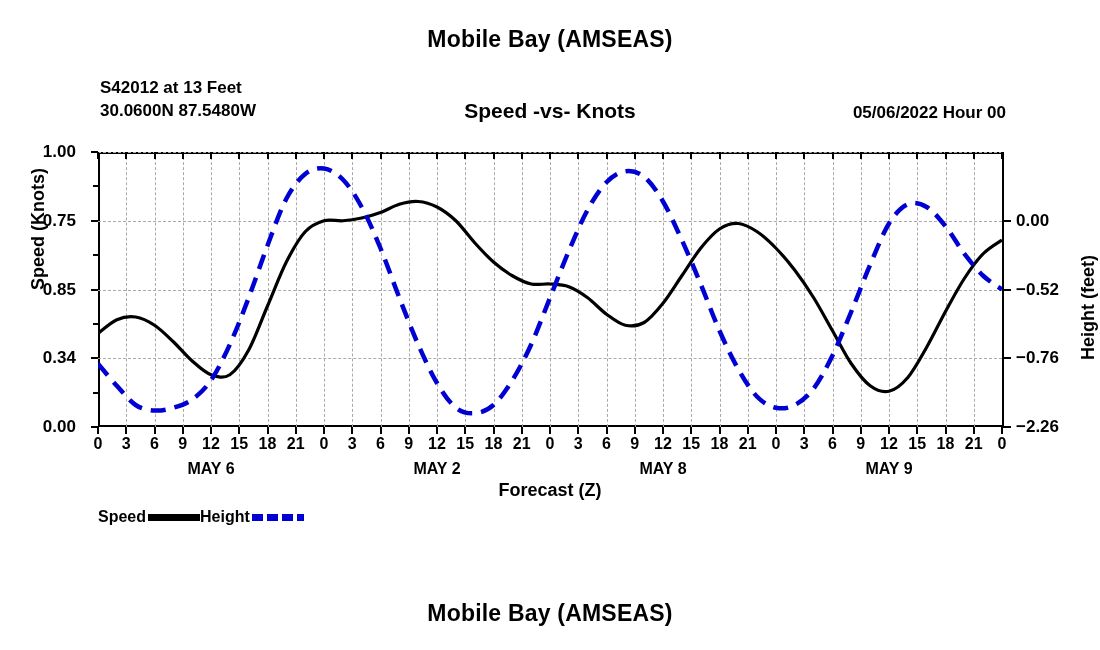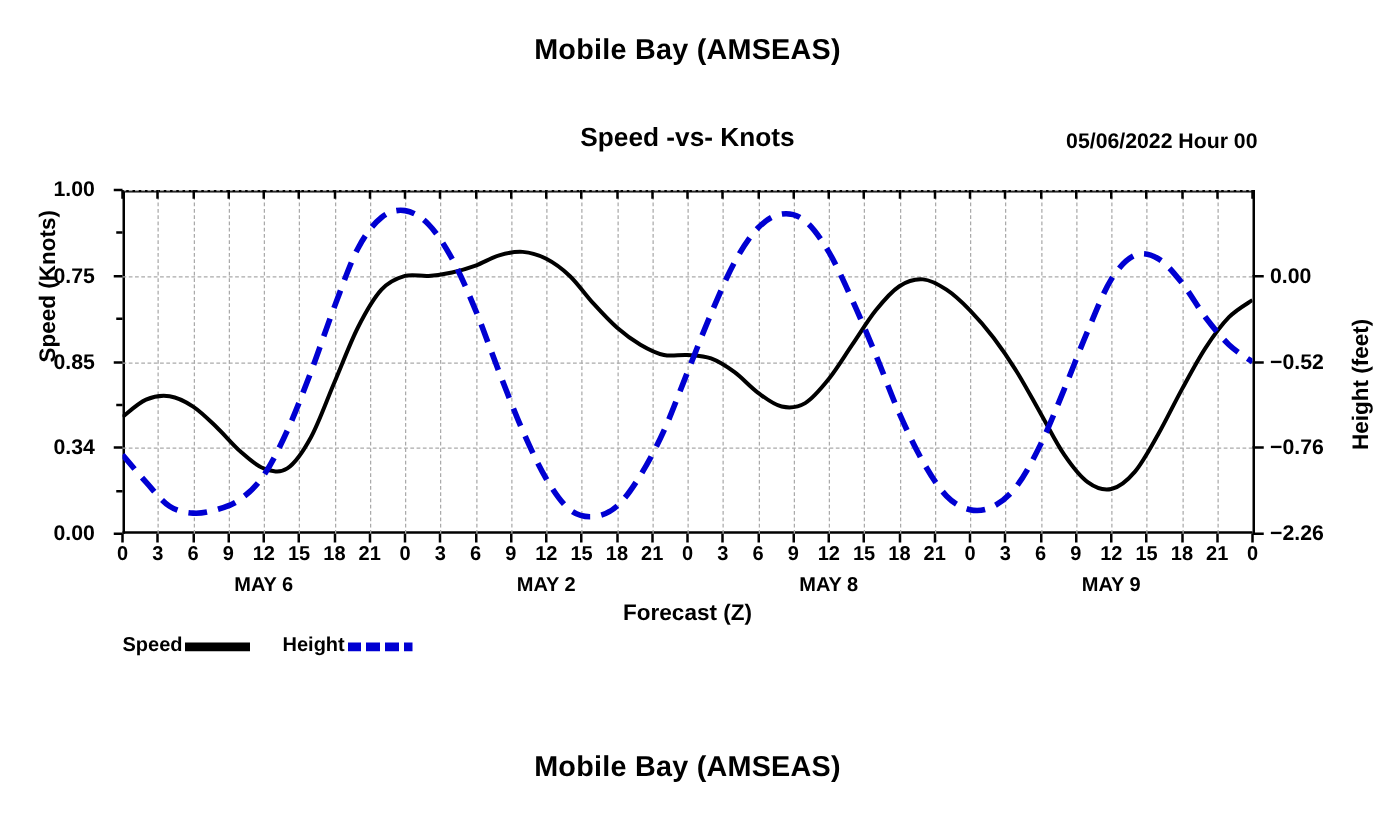--- a/index.html
+++ b/index.html
@@ -112,39 +112,41 @@
   }
   #x-axis-title {
     left: 98px; width: 904px; top: 480px;
     text-align: center;
     font-size: 18px; font-weight: bold;
   }
 
   
   #legend {
     left: 98px; top: 508px;
-    display: flex; align-items: flex-end; gap: 26px;
+    display: flex; align-items: flex-end; 
   }
   .legend-entry { display: flex; align-items: center; gap: 2px; }
   .legend-entry .lg-label { font-size: 16px; font-weight: bold; }
   .lg-swatch { width: 52px; height: 7px; }
   .lg-swatch.solid  { background: #000000; }
   .lg-swatch.dashed {
     background: repeating-linear-gradient(to right,
       #0000d2 0 11px, #ffffff 11px 15px);
   }
 
   svg.series { position: absolute; left: 0; top: 0; overflow: visible; }
 </style>
 </head>
 <body>
 
 <div class="abs" id="title-top">Mobile Bay (AMSEAS)</div>
 
 <div class="abs" id="station-block">
+  <div>S42012 at 13 Feet</div>
+  <div>30.0600N  87.5480W</div>
 </div>
 
 <div class="abs" id="subtitle">Speed -vs- Knots</div>
 
 <div class="abs" id="runtime">05/06/2022 Hour 00</div>
 
 <div class="abs" id="y-axis-title-left">Speed (Knots)</div>
 
 <div class="abs" id="y-axis-title-right">Height (feet)</div>
 

